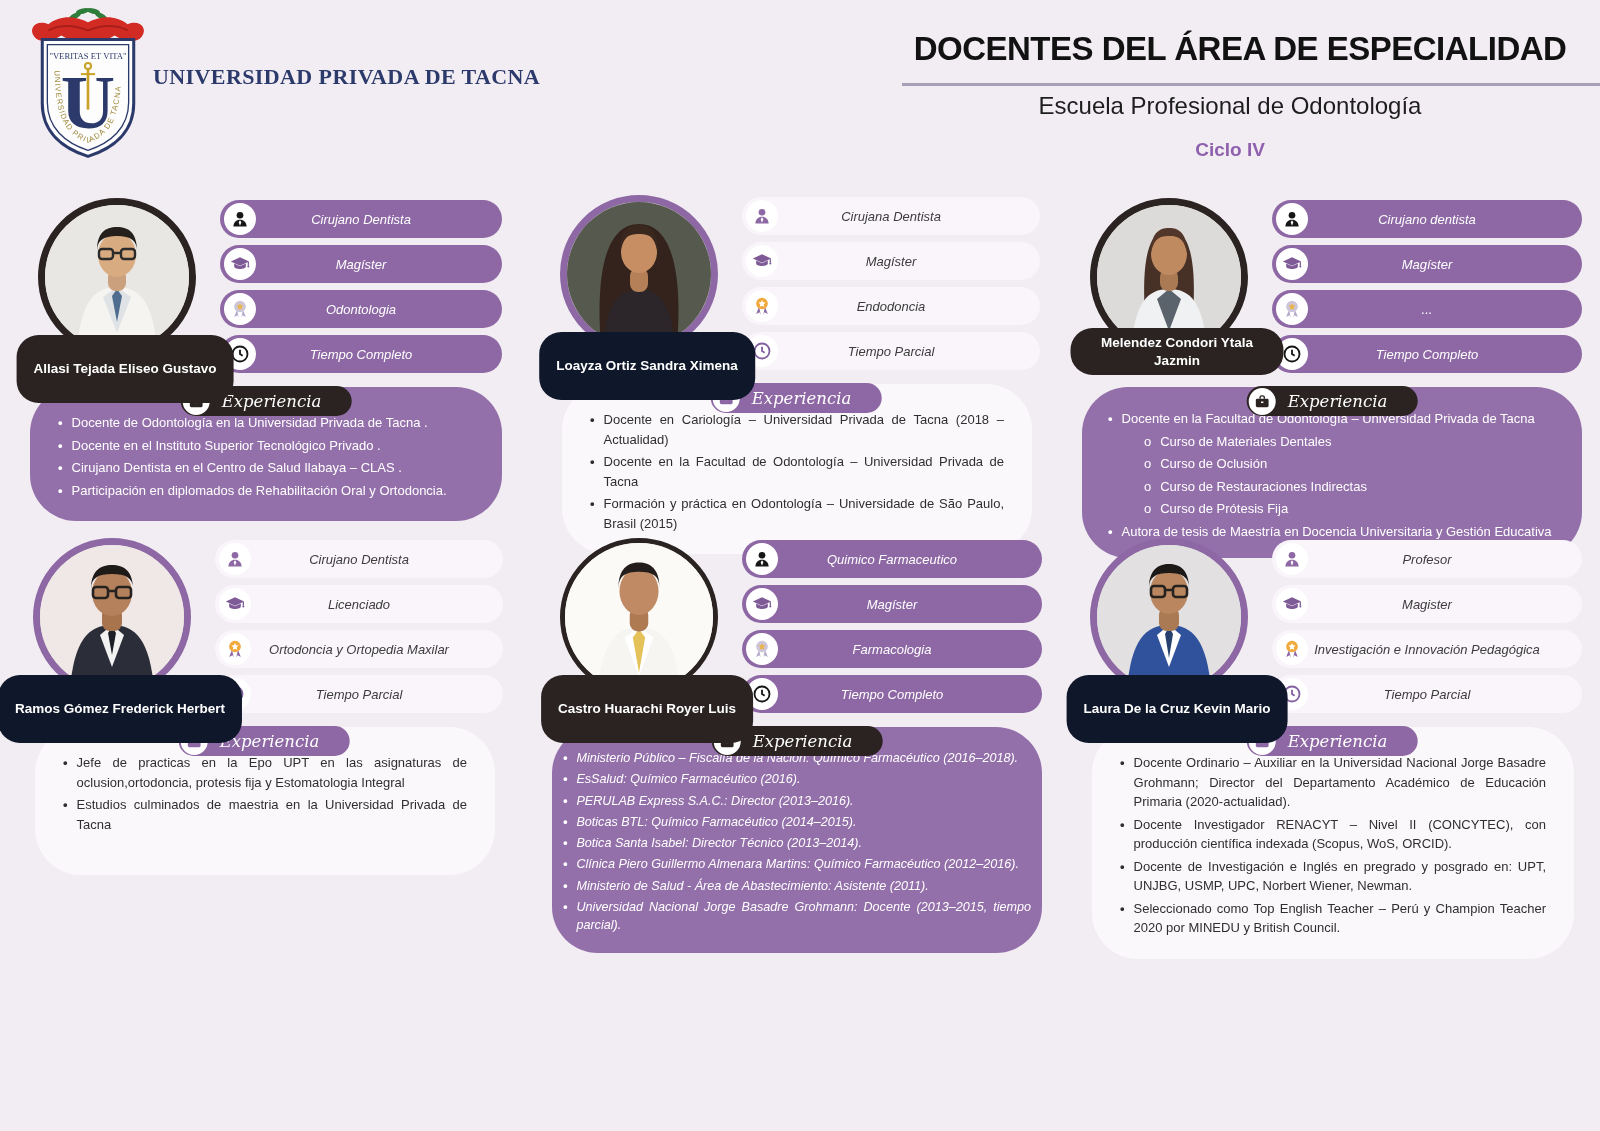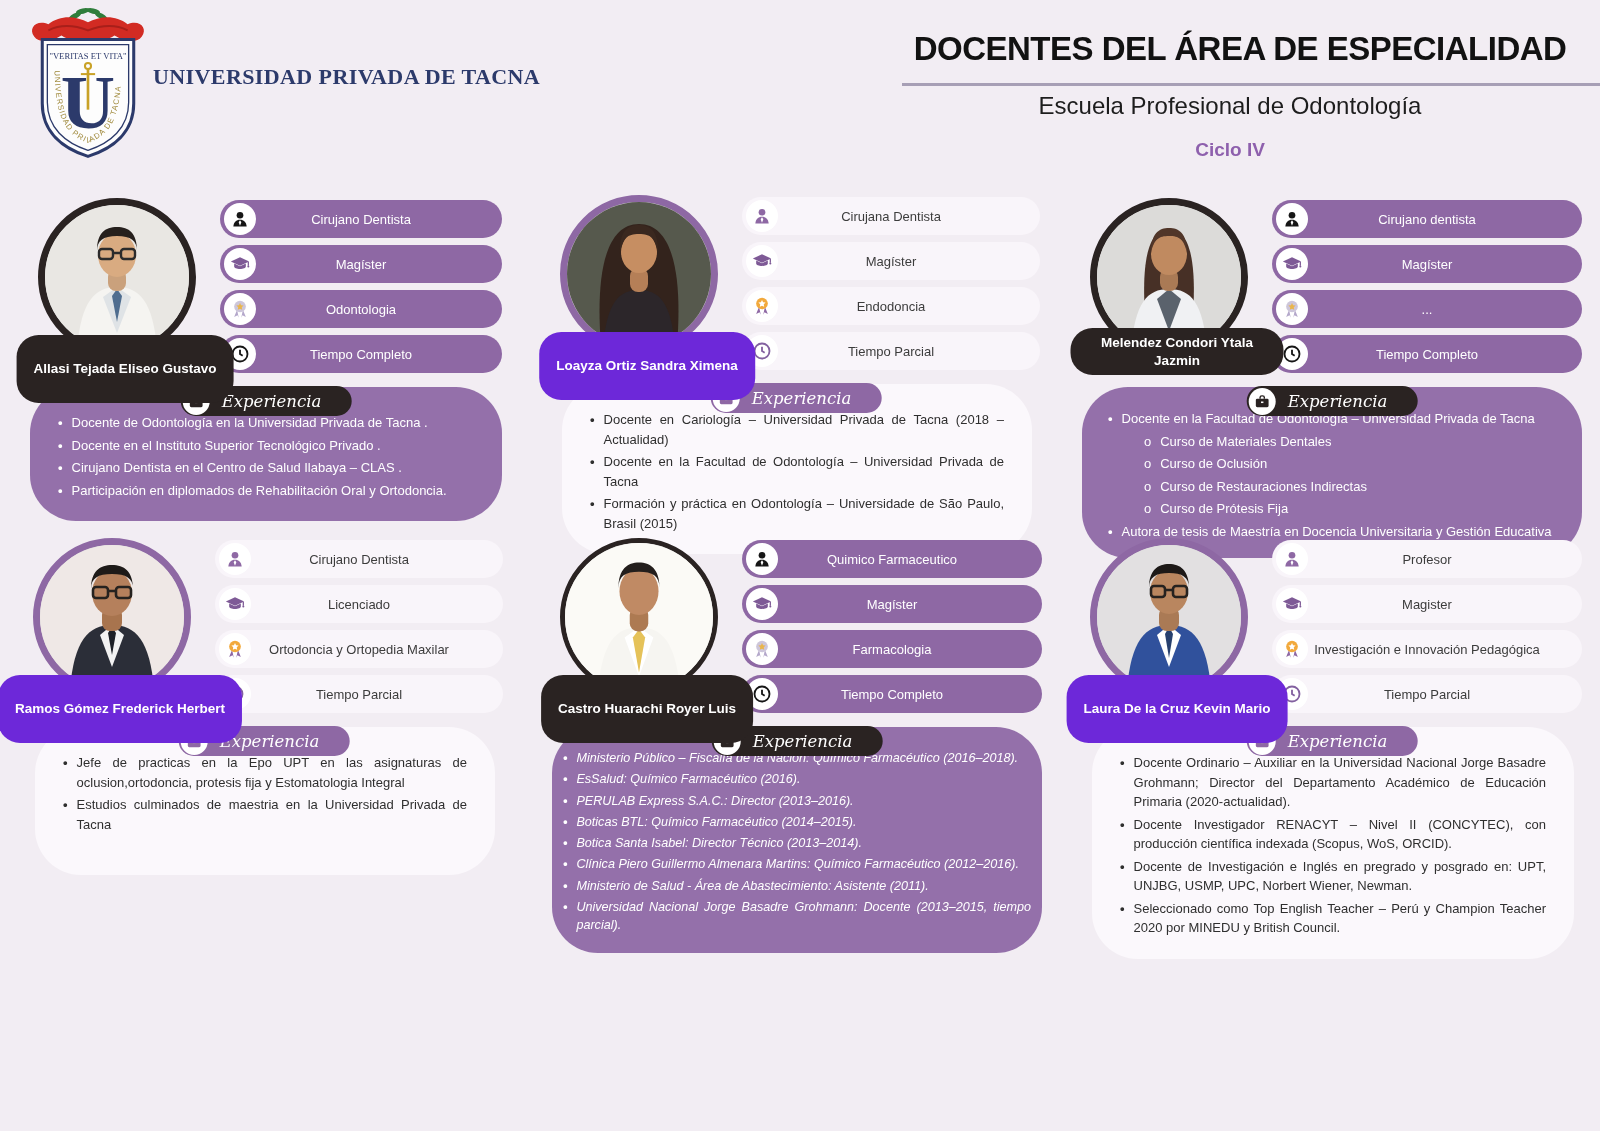--- a/index.html
+++ b/index.html
@@ -31,25 +31,25 @@
   .avatar{position:absolute;left:8px;top:10px;width:158px;height:158px;border-radius:50%;
           overflow:hidden;box-sizing:border-box;border:7px solid #2a2322;background:#ddd;}
   .card.light .avatar{border-color:#8e68a4;}
   .card.thin .avatar{border-width:5px;}
   .avatar svg{display:block;width:100%;height:100%;}
 
   .name-badge{position:absolute;left:95px;top:147px;transform:translateX(-50%);z-index:3;
               background:#2a2322;color:#fff;font-weight:bold;font-size:13.5px;
               padding:25px 17px;border-radius:22px;text-align:center;line-height:1.3;
               white-space:nowrap;}
-  .card.light .name-badge{background:#6d28d9;}
+  .card.light .name-badge{background:#0f172a;}
   .name-badge.two-line{white-space:normal;width:185px;padding:6px 14px;top:140px;}
 
   .pills{position:absolute;left:190px;top:12px;right:0;display:flex;flex-direction:column;gap:7px;}
-  .pill{position:relative;height:38px;border-radius:19px;display:flex;align-items:center;justify-content:center;}
+  .pill{position:relative;height:38px;border-radius:19px;display:flex;align-items:center;justify-content:center;font-style:italic;}
   .card.dark .pill{background:#8e68a4;color:#fff;}
   .card.light .pill{background:#f9f5fa;color:#3c3c3c;}
   .pill-label{font-size:13px;padding:0 40px;}
   .icon-circle{position:absolute;left:4px;top:3px;width:32px;height:32px;border-radius:50%;
                background:#fff;display:flex;align-items:center;justify-content:center;}
   .icon-circle svg{width:20px;height:20px;}
 
   .icon-person{color:#161616;} .card.light .icon-person{color:#8e68a4;}
   .icon-cap{color:#7e5a96;}
   .icon-clock{color:#161616;} .card.light .icon-clock{color:#8361a0;}

